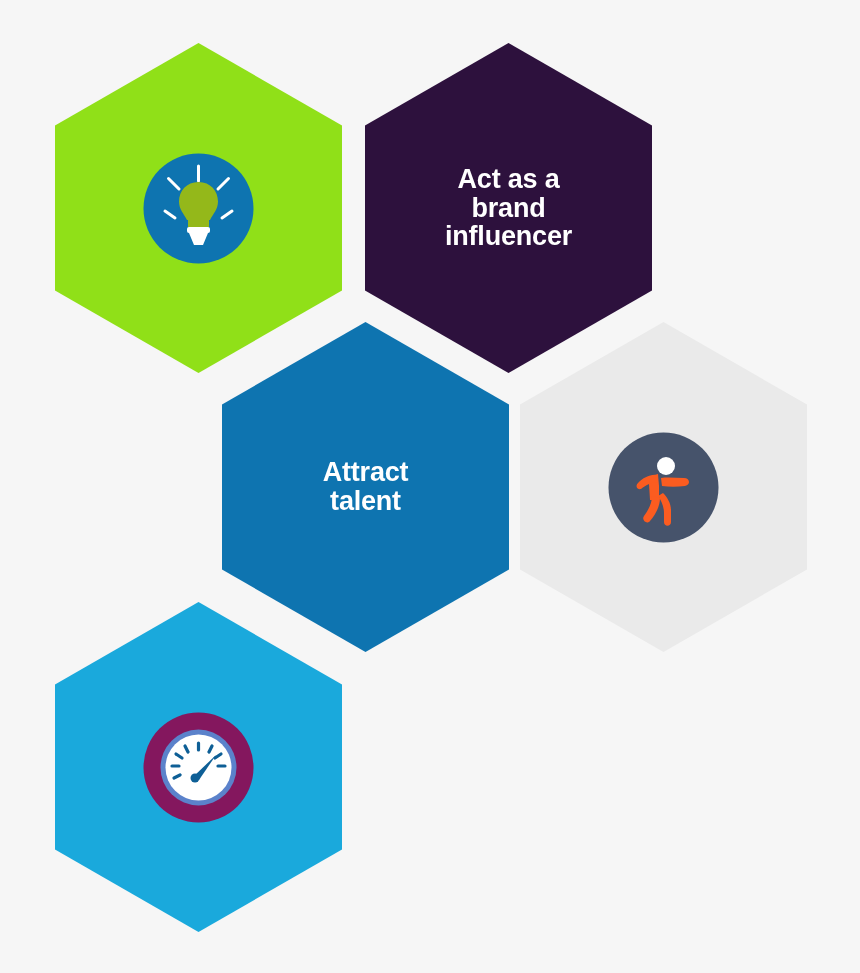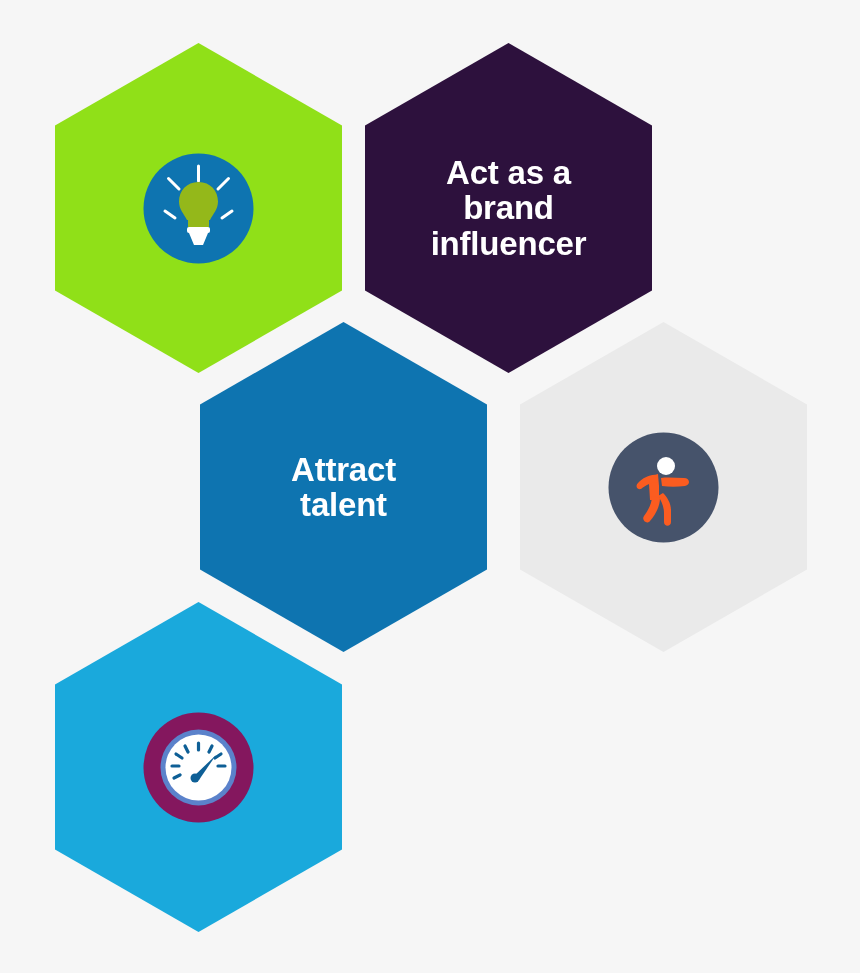--- a/index.html
+++ b/index.html
@@ -25,39 +25,39 @@
     height: 330px;
     clip-path: polygon(50% 0%, 100% 25%, 100% 75%, 50% 100%, 0% 75%, 0% 25%);
     display: flex;
     align-items: center;
     justify-content: center;
     box-sizing: border-box;
   }
   .hex-label {
     color: #ffffff;
     font-weight: bold;
-    font-size: 33px;
+    font-size: 27px;
     line-height: 1.07;
     text-align: center;
     letter-spacing: -0.2px;
     width: 230px;
     white-space: pre-line;
     user-select: none;
   }
   .icon-wrap {
     display: flex;
     align-items: center;
     justify-content: center;
     width: 115px;
     height: 115px;
   }
   
   #hex-idea        { left: 55px;  top: 43px;  }
   #hex-influencer  { left: 365px; top: 43px;  }
-  #hex-attract     { left: 200px; top: 322px; }
+  #hex-attract     { left: 222px; top: 322px; }
   #hex-engage      { left: 520px; top: 322px; }
   #hex-gauge       { left: 55px;  top: 602px; }
   #hex-performance { left: 365px; top: 602px; }
 </style>
 </head>
 <body style="background: rgb(246, 246, 246);">
 
 <div id="canvas">
 
   <div class="hex" id="hex-idea" style="background: rgb(144, 224, 24);">

